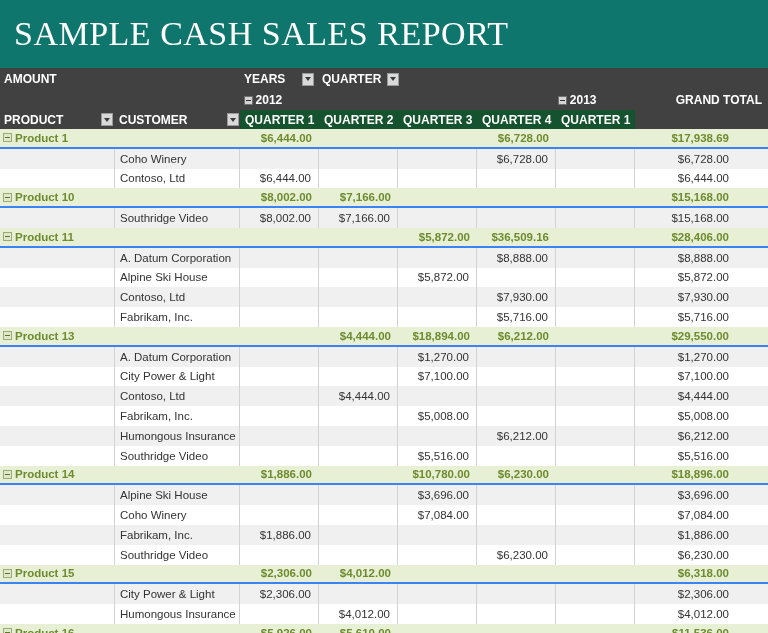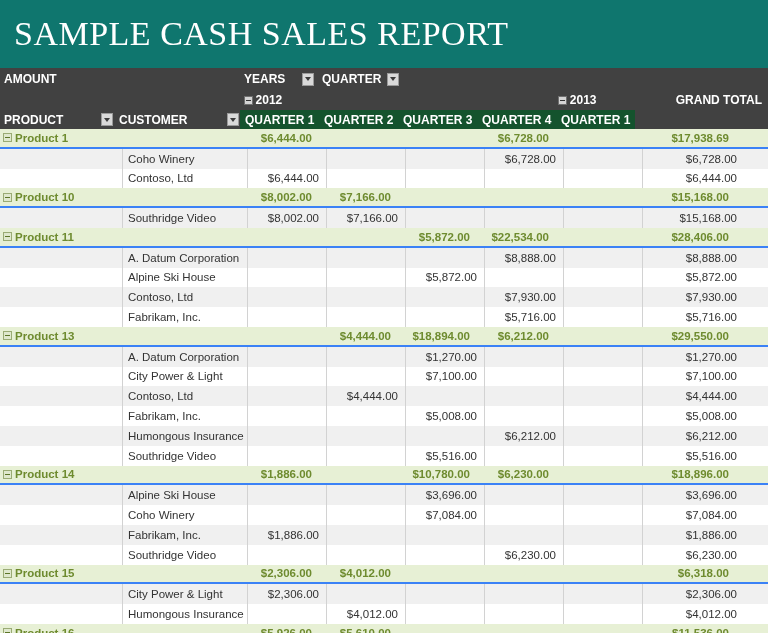--- a/index.html
+++ b/index.html
@@ -148,21 +148,21 @@
     display: inline-flex;
     align-items: center;
     justify-content: center;
     margin-right: 3px;
     flex: none;
     cursor: pointer;
   }
   .pm-box-light .bar { width: 5px; height: 1px; background: #5d7628; }
 
   
-  .row-detail { color: #333333; padding-left: 8px; }
+  .row-detail { color: #333333; }
   .row-detail.alt  { background: #f0f0f0; }
   .row-detail.plain{ background: #ffffff; }
   .row-detail .c-prod-name { width: 114px; }
   .row-detail .c-cust  {
     width: 126px;
     padding-left: 5px;
     border-left: 1px solid #d2d2d2;
     border-right: 1px solid #d2d2d2;
   }
   .row-detail .c-val   {
@@ -306,21 +306,21 @@
       <div class="cell c-prod-name">
         <span class="pm-box-light">
           <span class="bar"></span>
         </span>
         <span>Product 11</span>
       </div>
       <div class="cell c-cust"></div>
       <div class="cell c-val"></div>
       <div class="cell c-val"></div>
       <div class="cell c-val">$5,872.00</div>
-      <div class="cell c-val">$22,534.00</div>
+      <div class="cell c-val">$36,509.16</div>
       <div class="cell c-val"></div>
       <div class="cell c-total">$28,406.00</div>
     </div>
     <div class="row row-detail alt">
       <div class="cell c-prod-name"></div>
       <div class="cell c-cust">A. Datum Corporation</div>
       <div class="cell c-val"></div>
       <div class="cell c-val"></div>
       <div class="cell c-val"></div>
       <div class="cell c-val">$8,888.00</div>

